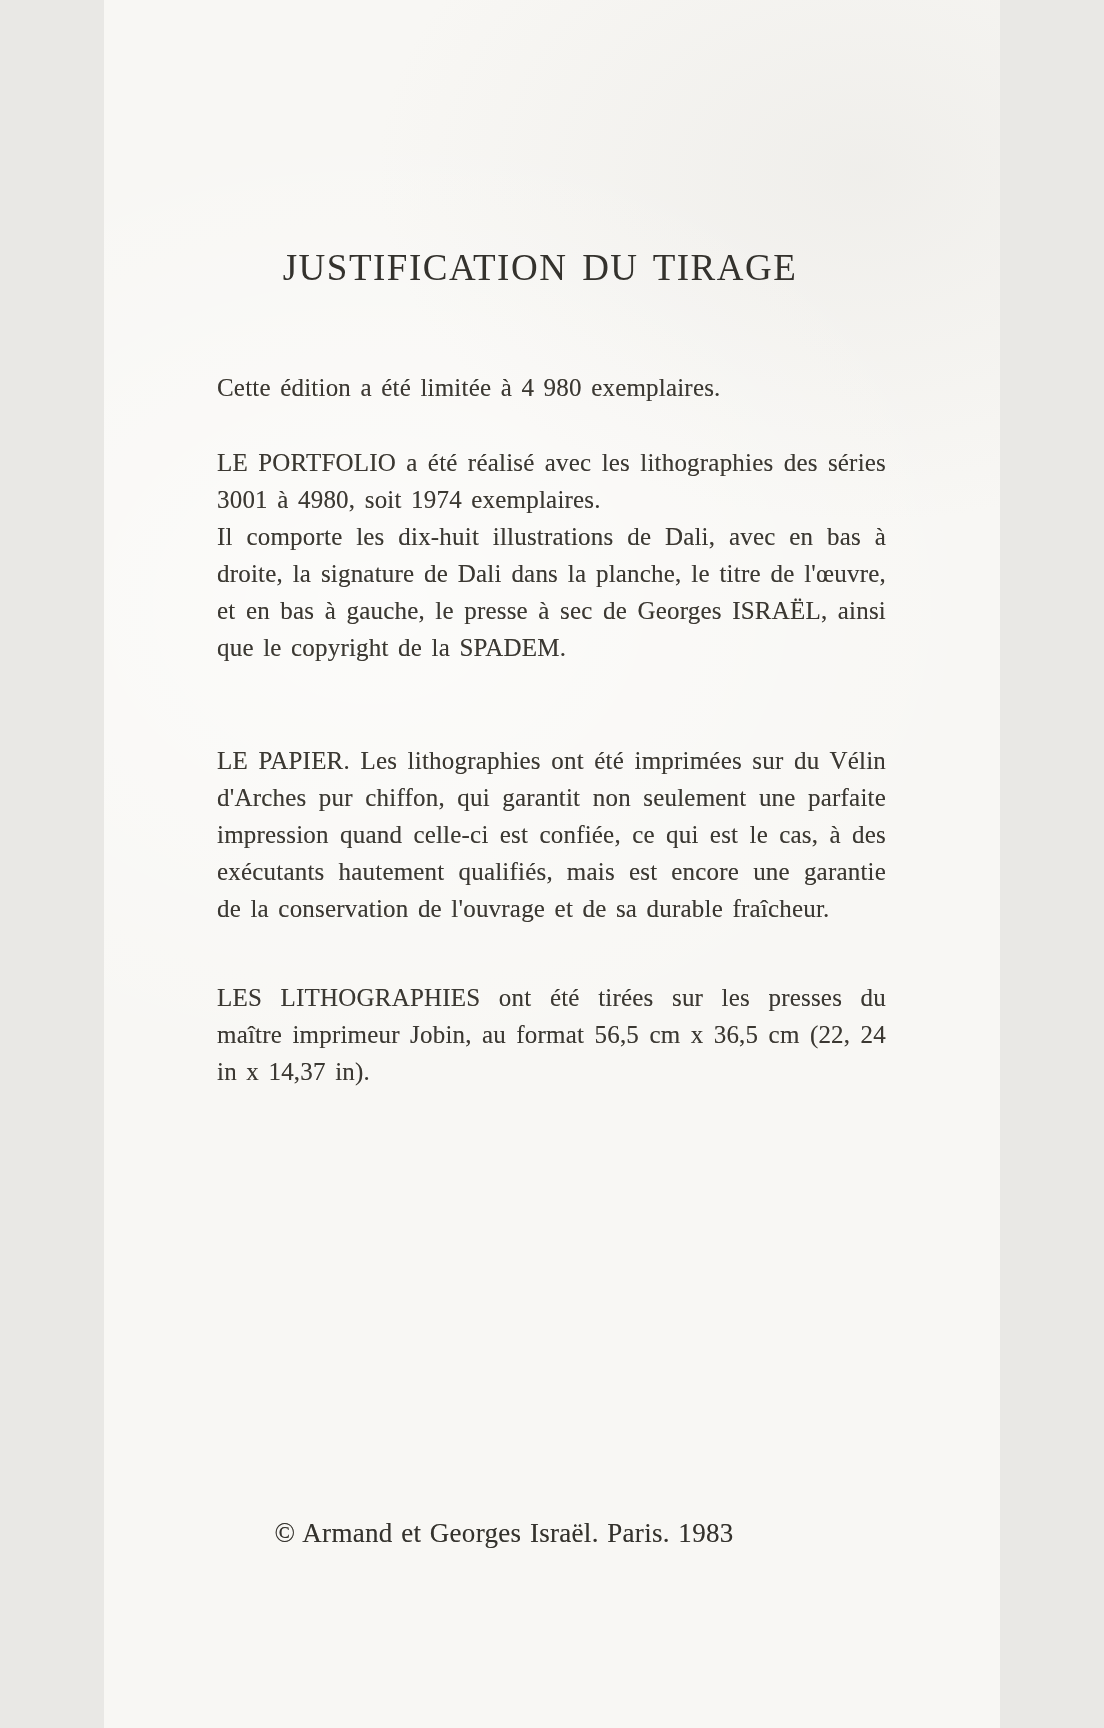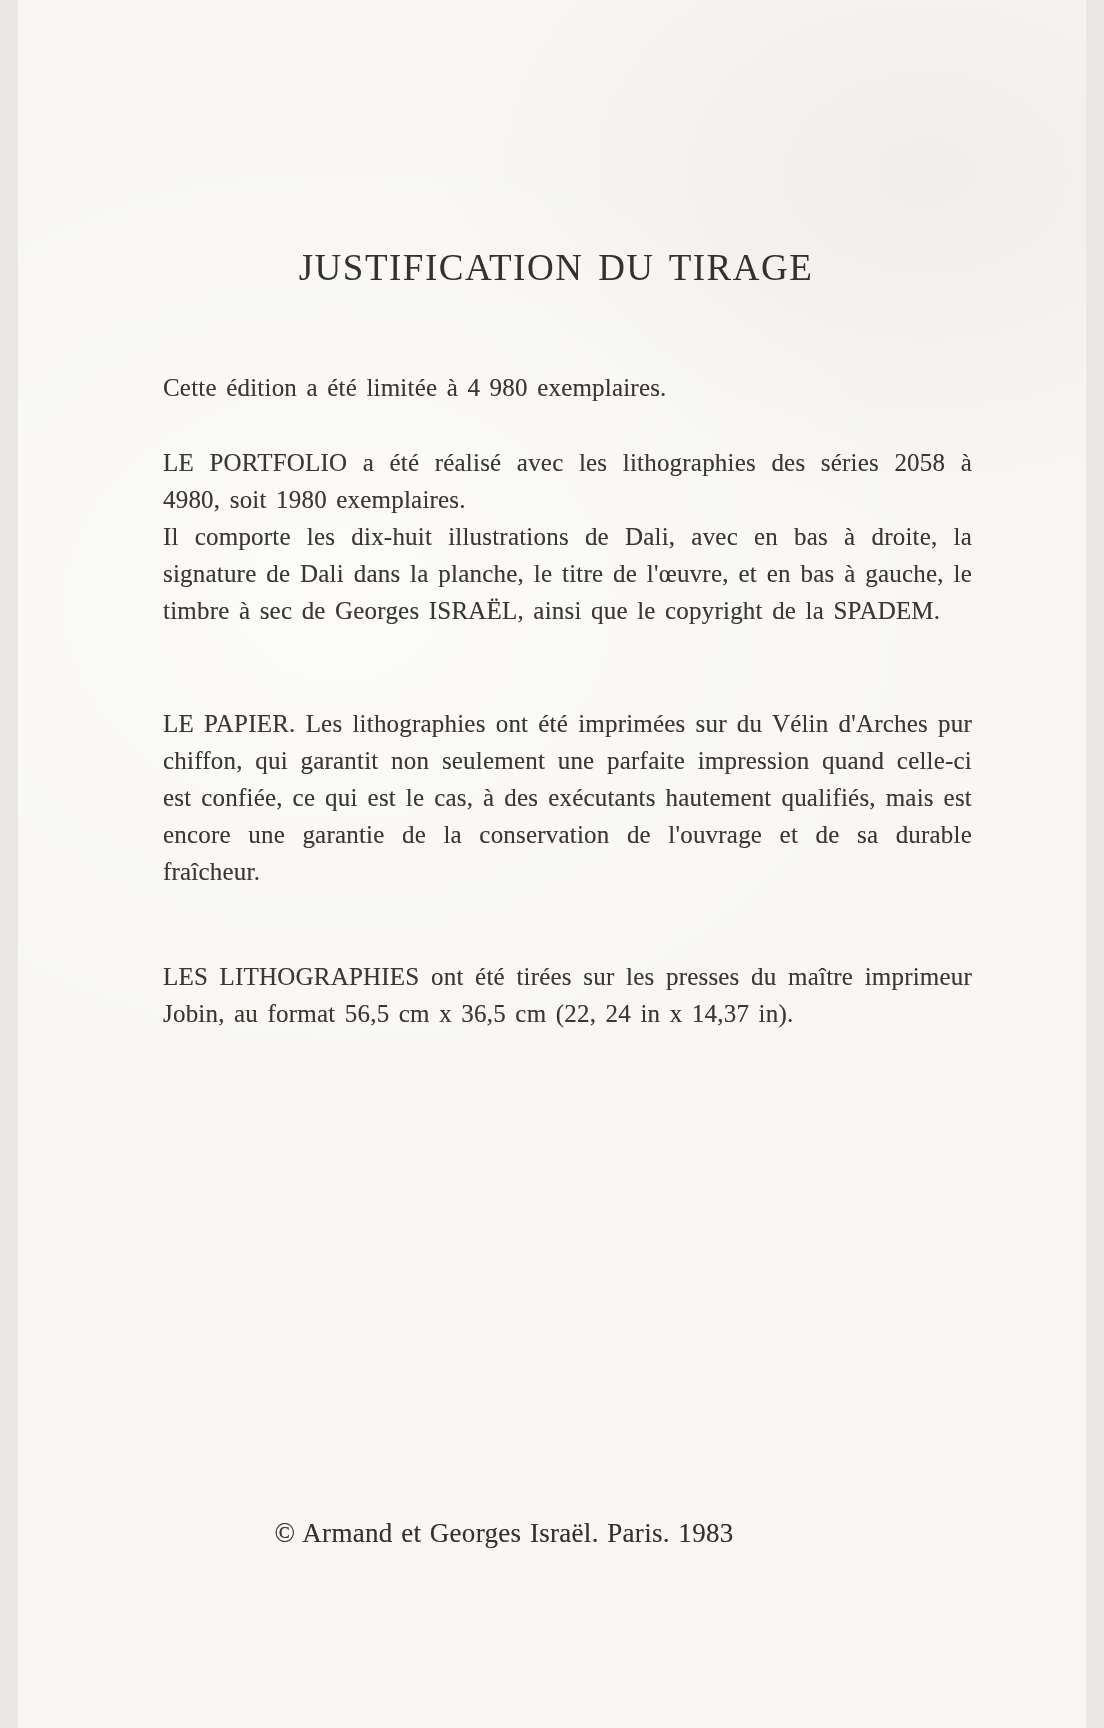--- a/index.html
+++ b/index.html
@@ -7,32 +7,31 @@
     --paper: #f8f7f4;
     --ink: #3b3832;
   }
   html, body {
     margin: 0;
     padding: 0;
     background: #e9e8e5;
   }
   .page {
     position: relative;
-    width: 1068px;
+    width: 896px;
     height: 1728px;
     margin: 0 auto;
     background:
       radial-gradient(ellipse 900px 700px at 30% 35%, rgba(255,255,255,0.55), rgba(255,255,255,0) 70%),
       radial-gradient(ellipse 700px 500px at 85% 10%, rgba(215,213,208,0.25), rgba(215,213,208,0) 70%),
       var(--paper);
     font-family: "Liberation Serif", "DejaVu Serif", serif;
     color: var(--ink);
     overflow: hidden;
     box-sizing: border-box;
-    padding-left: 32px;
   }
   .title {
     margin: 0;
     padding-top: 246px;
     text-align: center;
     font-size: 37px;
     font-weight: 400;
     letter-spacing: 1.5px;
     word-spacing: 4px;
     color: #34322d;
@@ -46,21 +45,21 @@
     font-size: 25px;
     line-height: 37px;
     text-align: justify;
     word-spacing: 0.12em;
     letter-spacing: 0.2px;
     text-shadow: 0 0 0.5px rgba(70,66,58,0.45);
   }
   .section-edition { margin-top: 80px; }
   .section-portfolio { margin-top: 38px; }
   .section-papier { margin-top: 76px; }
-  .section-lithographies { margin-top: 68px; }
+  .section-lithographies { margin-top: 52px; }
   .footer {
     position: absolute;
     left: 0;
     right: 0;
     top: 1518px;
     text-align: center;
     font-size: 27px;
     letter-spacing: 0.3px;
     word-spacing: 1.5px;
     color: #34322d;
@@ -75,22 +74,22 @@
 
   <h1 class="title">JUSTIFICATION DU TIRAGE</h1>
 
   <div class="body-block">
 
     <div class="section-edition">
       <p>Cette édition a été limitée à 4 980 exemplaires.</p>
     </div>
 
     <div class="section-portfolio">
-      <p>LE PORTFOLIO a été réalisé avec les lithographies des séries 2058 à 4980, soit 1980 exemplaires.</p>
-      <p>Il comporte les dix-huit illustrations de Dali, avec en bas à droite, la signature de Dali dans la planche, le titre de l'œuvre, et en bas à gauche, le timbre à sec de Georges ISRAËL, ainsi que le copyright de la SPADEM.</p>
+      <p>LE PORTFOLIO a été réalisé avec les lithographies des séries 3001 à 4980, soit 1974 exemplaires.</p>
+      <p>Il comporte les dix-huit illustrations de Dali, avec en bas à droite, la signature de Dali dans la planche, le titre de l'œuvre, et en bas à gauche, le presse à sec de Georges ISRAËL, ainsi que le copyright de la SPADEM.</p>
     </div>
 
     <div class="section-papier">
       <p>LE PAPIER. Les lithographies ont été imprimées sur du Vélin d'Arches pur chiffon, qui garantit non seulement une parfaite impression quand celle-ci est confiée, ce qui est le cas, à des exécutants hautement qualifiés, mais est encore une garantie de la conservation de l'ouvrage et de sa durable fraîcheur.</p>
     </div>
 
     <div class="section-lithographies">
       <p>LES LITHOGRAPHIES ont été tirées sur les presses du maître imprimeur Jobin, au format 56,5 cm x 36,5 cm (22, 24 in x 14,37 in).</p>
     </div>
 

